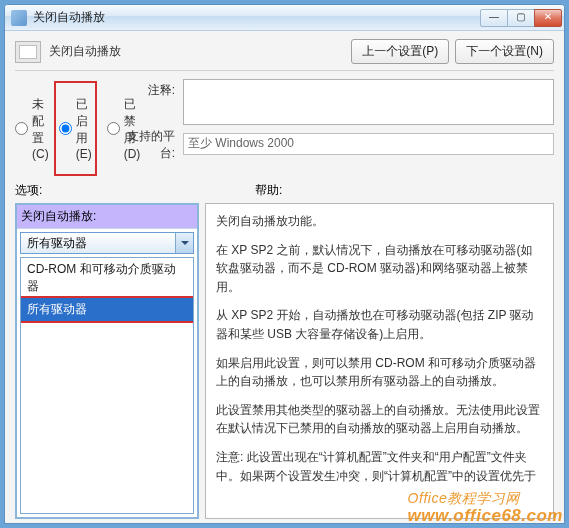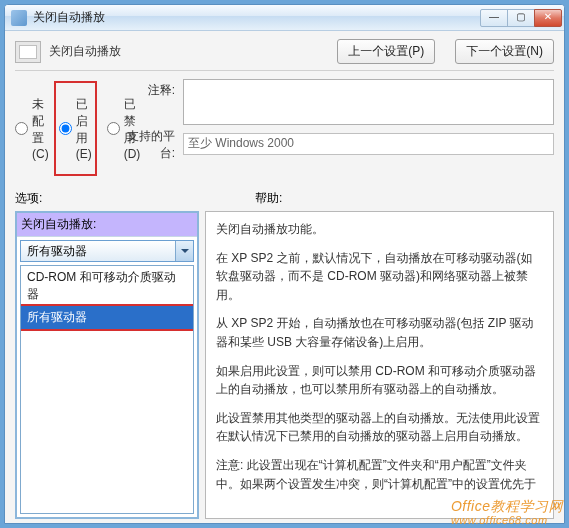--- a/index.html
+++ b/index.html
@@ -66,21 +66,21 @@
       width: 26px; height: 22px;
       background: #e7e7e7;
       border: 1px solid #b5b5b5;
       position: relative;
     }
     .hdr-icon::after{
       content:""; position:absolute; left:3px; top:3px; right:3px; bottom:3px;
       background:#fff; border:1px solid #c0c0c0;
     }
     .hdr-title { flex: 1; font-size: 12px; color:#333;}
-    .settings-btns { display: flex; gap: 20px; border-radius: 12px; }
+    .settings-btns { display: flex; gap: 6px; border-radius: 12px; }
     .push-btn {
       background: linear-gradient(#fdfdfd,#ececec);
       border: 1px solid #9f9f9f;
       border-radius: 3px;
       padding: 3px 10px;
       font-size: 12px;
       color: #222;
       cursor: pointer;
     }
     .hr { height: 1px; background: #d0d0d0; margin-bottom: 8px; }
@@ -96,21 +96,21 @@
     textarea.comment {
       flex: 1; height: 46px; resize: none;
       border: 1px solid #b1b1b1; background:#fff;
       font-family: inherit; font-size: 12px; padding:2px;
     }
     input.platform {
       flex:1; height: 22px; border:1px solid #c0c0c0;
       background:#fff; padding: 2px 4px; font-family: inherit; font-size:12px;
       color:#666;
     }
-    .section-labels { display:flex; margin-top:14px; margin-bottom:4px;}
+    .section-labels { display:flex; margin-top:6px; margin-bottom:4px;}
     .section-labels .left-lbl{ width: 240px; }
     .lower { flex:1; display:flex; gap:6px; min-height:0;}
     .left-pane {
       width: 184px;
       border: 2px solid #8bb6db;
       background: #fff;
       display:flex; flex-direction:column;
     }
     .left-pane .top-label{
       background:#c4b5fd; padding: 3px 4px; border-bottom:1px solid #c8d7e6;
@@ -154,21 +154,21 @@
       line-height: 1.55;
     }
     .desc-pane p { margin-bottom: 10px;}
     .watermark {
       position: absolute; right: 6px; bottom: 2px;
       color: rgba(235, 150, 40, 0.95);
       font-family: "Segoe UI", Arial, sans-serif;
       font-style: italic; font-size: 14px; letter-spacing: 0.5px;
       pointer-events:none;
     }
-    .watermark .sub{ font-size: 11px; display:block; margin-top:-2px;}
+    .watermark .sub{ font-size: 17px; display:block; margin-top:-2px;font-weight:bold;}
   </style>
 </head>
 <body>
 
 <div class="window">
 
   <div class="titlebar">
     <div class="title-icon"></div>
     <div class="title-text">关闭自动播放</div>
     <div class="win-controls">

